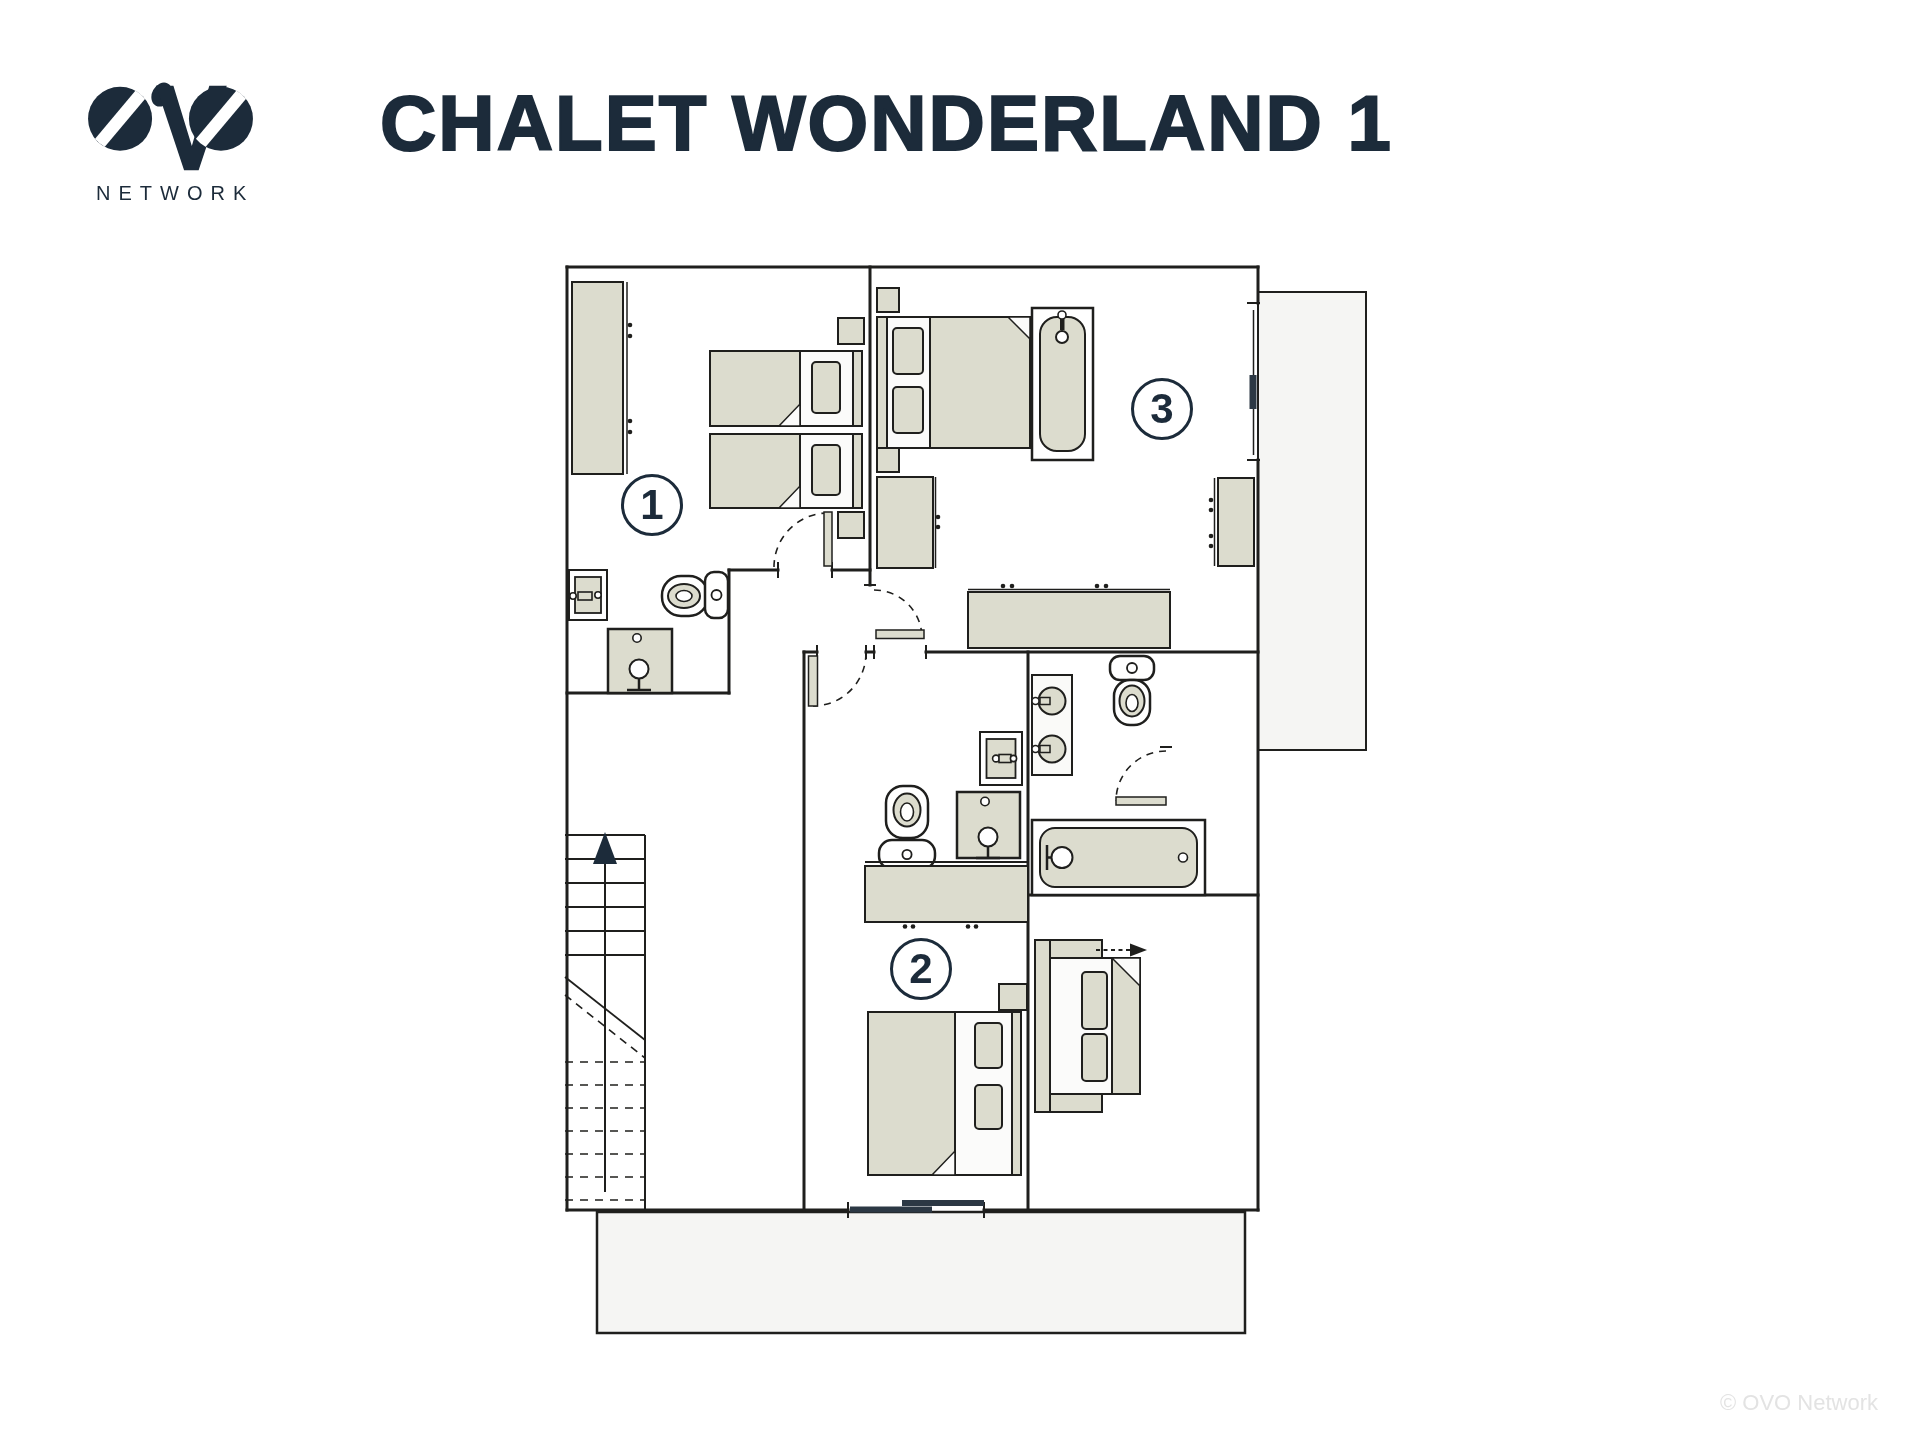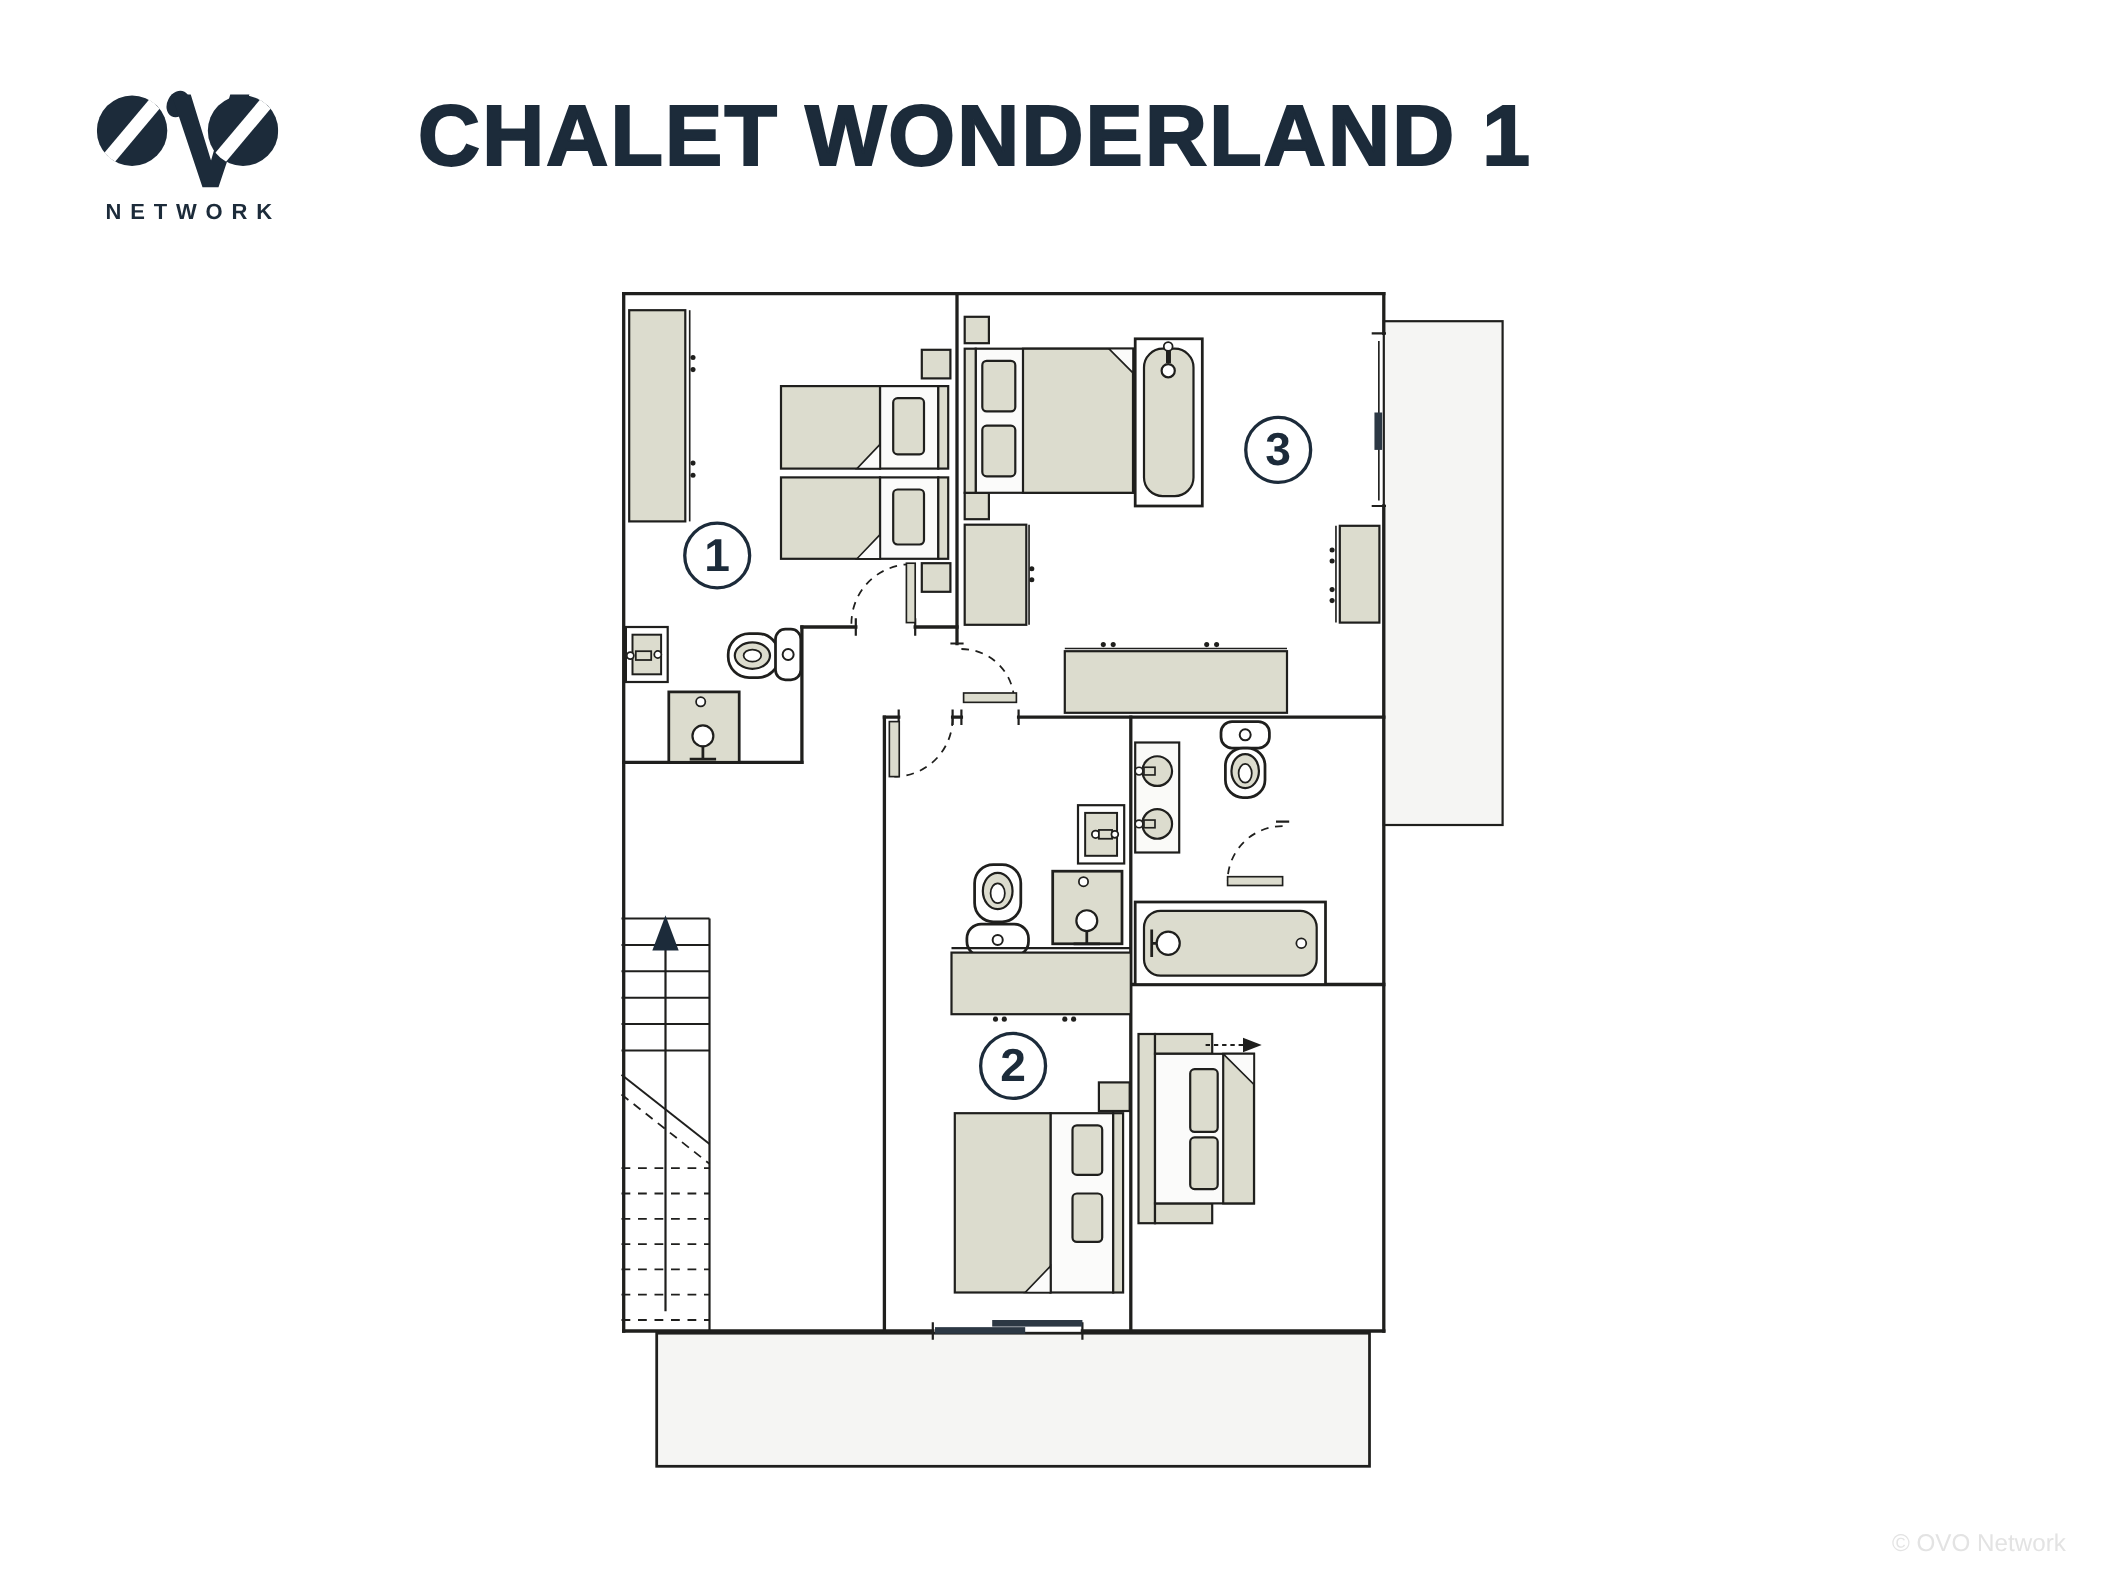--- a/index.html
+++ b/index.html
@@ -5,21 +5,21 @@
   :root{
     --ink:#1f1f1d; --navy:#1c2b3a; --beige:#dcdcce; --linen:#fbfbfa;
     --outdoor:#f5f5f3; --dark:#2c3844;
   }
   *{margin:0;padding:0;box-sizing:border-box;}
   html,body{background:#fff;}
   .page{position:relative;width:1920px;height:1440px;background:#fff;overflow:hidden;
          font-family:"Liberation Sans",sans-serif;}
   .logo{position:absolute;left:88px;top:80px;width:165px;}
   .logo-sub{position:absolute;left:88px;top:182px;width:165px;text-align:right;
-            font-size:20px;font-weight:700;letter-spacing:8px;color:var(--navy);
+            font-size:20px;font-weight:400;letter-spacing:8px;color:var(--navy);
             text-indent:8px;white-space:nowrap;}
   .title{position:absolute;left:348px;top:78px;font-size:78px;font-weight:700;
          letter-spacing:2px;color:var(--navy);-webkit-text-stroke:2px var(--navy);
          white-space:nowrap;margin-left:32px;}
   .plan-svg{position:absolute;left:0;top:0;width:1920px;height:1440px;}
   .badge{position:absolute;width:62px;height:62px;border:3.5px solid var(--navy);
          border-radius:50%;background:#fff;display:flex;align-items:center;
          justify-content:center;font-size:42px;font-weight:700;color:var(--navy);}
   .badge-1{left:621px;top:474px;}
   .badge-2{left:890px;top:938px;}

